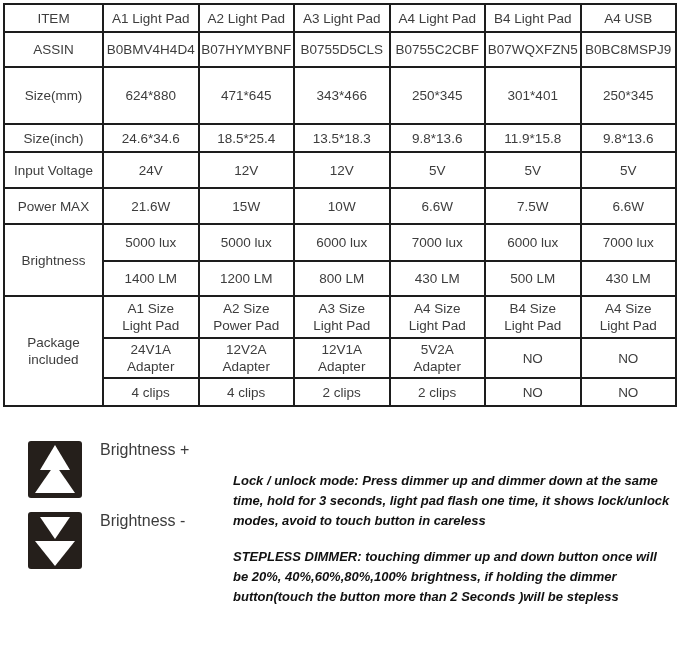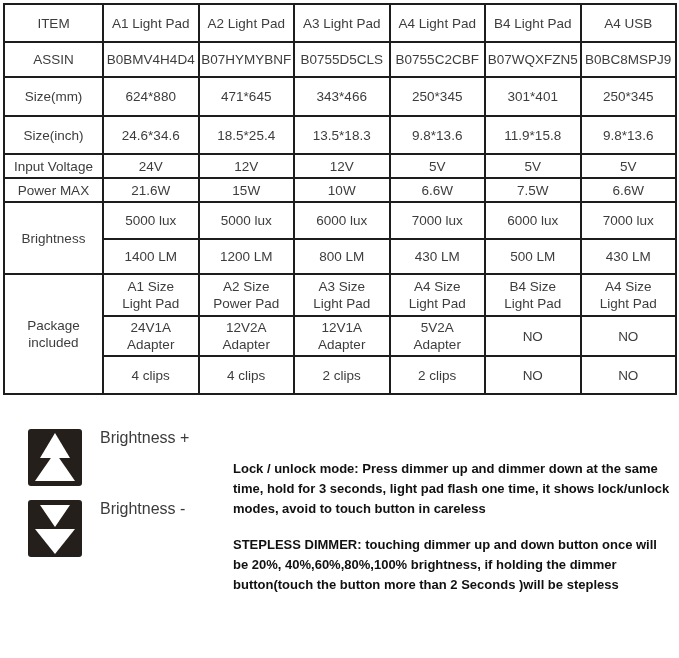--- a/index.html
+++ b/index.html
@@ -14,35 +14,35 @@
   }
   table.spec td {
     border: 2px solid #1d1d1d;
     text-align: center; vertical-align: middle;
     font-size: 13.5px; color: #3d3d3d;
     line-height: 17px;
     white-space: pre-line;
     padding: 2px 1px;
     font-family: "Liberation Sans", sans-serif;
   }
-  tr.h38 { height: 38px; } tr.h35 { height: 35px; margin-top: 36px; } tr.h39 { height: 39px; }
-  tr.h36 { height: 24px; } tr.h37 { height: 37px; } tr.h42 { height: 42px; }
+  tr.h38 { height: 28px; } tr.h35 { height: 35px; margin-top: 36px; } tr.h39 { height: 57px; }
+  tr.h36 { height: 36px; } tr.h37 { height: 37px; } tr.h42 { height: 42px; }
   tr.h44 { height: 32px; }
   td.thin-b { border-bottom-width: 1px; }
   td.thin-t { border-top-width: 1px; }
 
   .bottom { display: flex; margin: 34px 6px 0 28px; }
   .controls { width: 205px; display: flex; flex-direction: column; gap: 14px; flex: none; }
   .control { display: flex; align-items: flex-start; gap: 18px; }
   .icon-btn {
     width: 54px; height: 57px; background: #251f1b; border-radius: 3px;
     display: flex; align-items: center; justify-content: center; flex: none;
   }
   .control-label { font-size: 16px; color: #3b3b3b; }
-  .notes { flex: 1; padding-top: 30px; padding-right: 2px; }
+  .notes { flex: 1; padding-top: 30px; padding-right: 2px; font-style: italic; }
   .note {
     font-weight: bold; font-size: 13px; line-height: 20px;
     color: #111111; margin-bottom: 16px; letter-spacing: 0px;
   }
 </style>
 </head>
 <body>
 
 <table class="spec">
   <colgroup>

